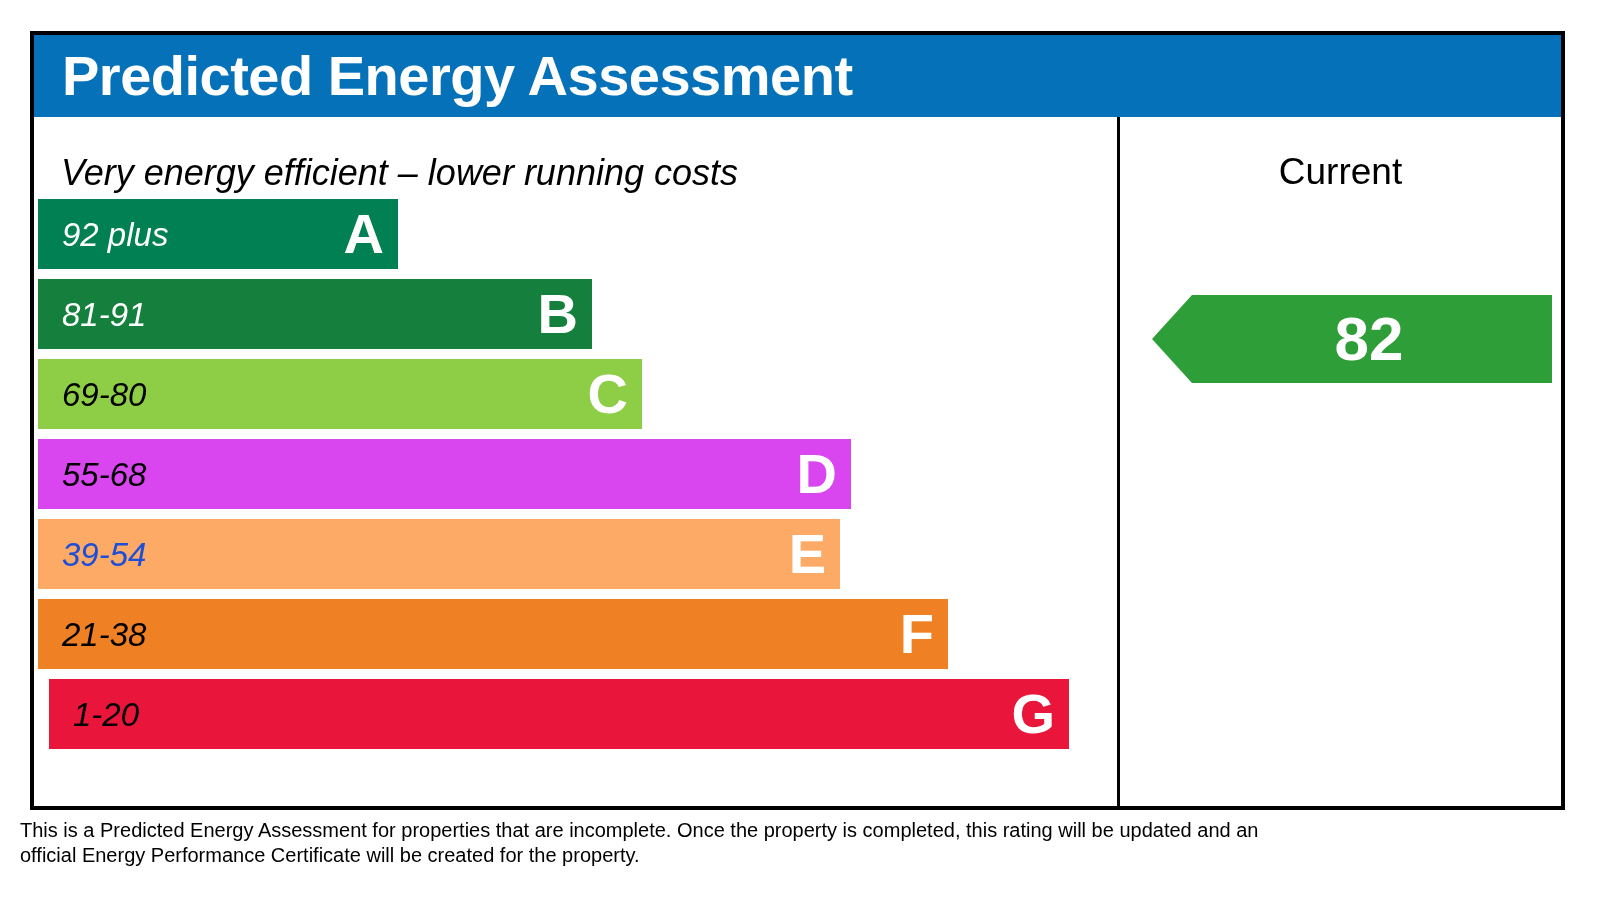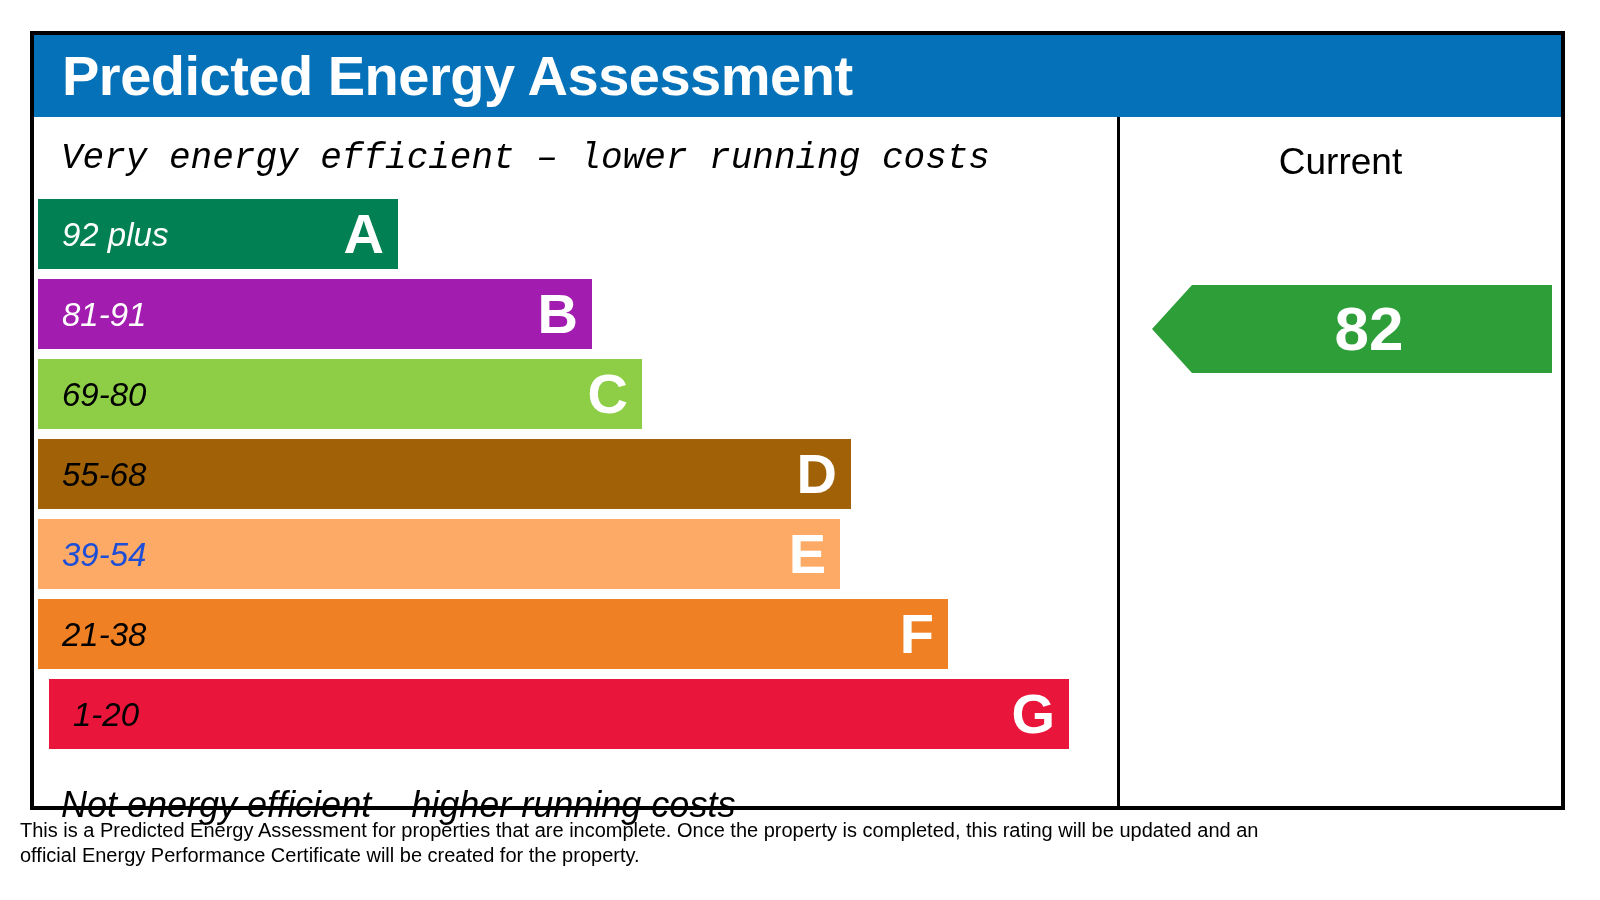--- a/index.html
+++ b/index.html
@@ -89,21 +89,21 @@
 
   .caption {
     position: absolute;
     left: 27px;
     font-style: italic;
     font-size: 36px;
     color: #000000;
     white-space: nowrap;
     line-height: 1;
   }
-  .caption-top { top: 24px; font-family: Liberation Mono, monospace; }
+  .caption-top { top: 38px; }
   .caption-bottom { top: 670px; }
 
   .band-rows {
     position: absolute;
     left: 0;
     top: 80px;
     width: 100%;
   }
 
   .band-row {
@@ -138,21 +138,21 @@
     color: #ffffff;
     font-size: 56px;
     font-weight: bold;
     line-height: 1;
   }
 
   
   .current-panel {
     position: absolute;
     left: 1086px;
-    top: 0;
+    top: 10px;
     right: 0;
     height: 100%;
   }
   .current-heading {
     position: absolute;
     top: 26px;
     left: 0;
     right: 0;
     text-align: center;
     font-size: 37px;
@@ -221,33 +221,33 @@
         <div class="caption caption-top">Very energy efficient – lower running costs</div>
 
         <div class="band-rows" id="band-rows">
             <div class="band-row">
               <div class="band-bar" style="width: 324px; background: rgb(0, 128, 83);">
                 <div class="band-range" style="color: rgb(255, 255, 255);">92 plus</div>
                 <div class="band-letter">A</div>
               </div>
             </div>
             <div class="band-row">
-              <div class="band-bar" style="width: 518px; background: #a21caf;">
+              <div class="band-bar" style="width: 518px; background: #15803d;">
                 <div class="band-range" style="color: rgb(255, 255, 255);">81-91</div>
                 <div class="band-letter">B</div>
               </div>
             </div>
             <div class="band-row">
               <div class="band-bar" style="width: 568px; background: rgb(141, 206, 70);">
                 <div class="band-range" style="color: rgb(0, 0, 0);">69-80</div>
                 <div class="band-letter">C</div>
               </div>
             </div>
             <div class="band-row">
-              <div class="band-bar" style="width: 777px; background: #a16207;">
+              <div class="band-bar" style="width: 777px; background: #d946ef;">
                 <div class="band-range" style="color: rgb(0, 0, 0);">55-68</div>
                 <div class="band-letter">D</div>
               </div>
             </div>
             <div class="band-row">
               <div class="band-bar" style="width: 766px; background: rgb(252, 170, 101);">
                 <div class="band-range" style="color: #1d4ed8;">39-54</div>
                 <div class="band-letter">E</div>
               </div>
             </div>
@@ -258,21 +258,20 @@
               </div>
             </div>
             <div class="band-row">
               <div class="band-bar" style="width: 984px; background: rgb(233, 21, 59); margin-left: 11px;">
                 <div class="band-range" style="color: rgb(0, 0, 0);">1-20</div>
                 <div class="band-letter">G</div>
               </div>
             </div>
           </div>
 
-        <div class="caption caption-bottom">Not energy efficient – higher running costs</div>
       </div>
 
       <div class="col-divider"></div>
 
       <div class="current-panel">
         <div class="current-heading">Current</div>
 
         <div class="rating-arrow-wrap">
           <div class="rating-arrow" id="rating-arrow" style="background: rgb(46, 158, 56);"></div>
           <div class="rating-value">82</div>

